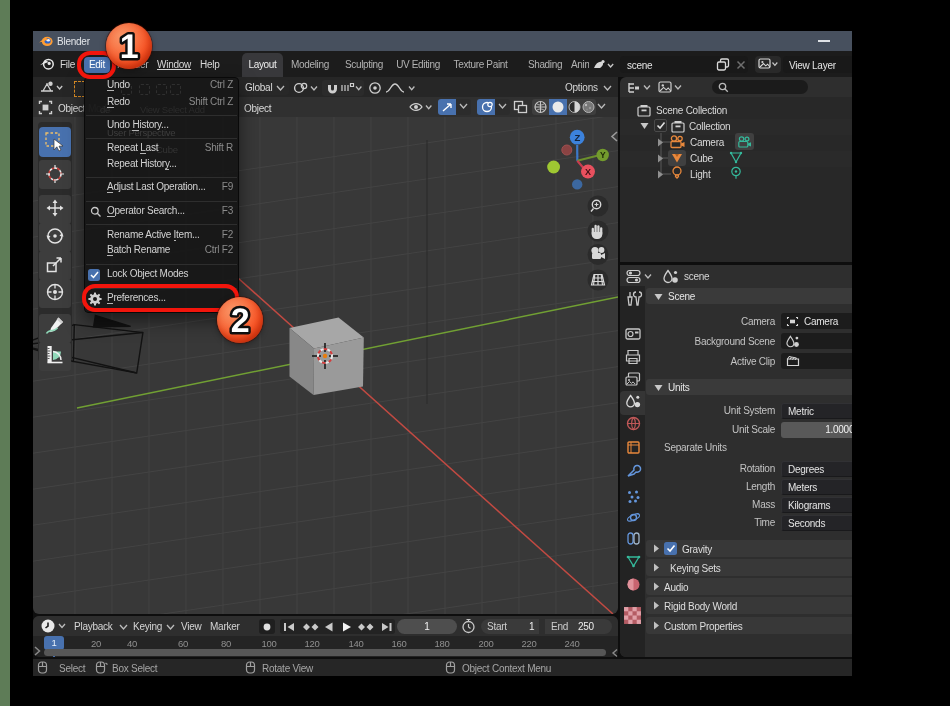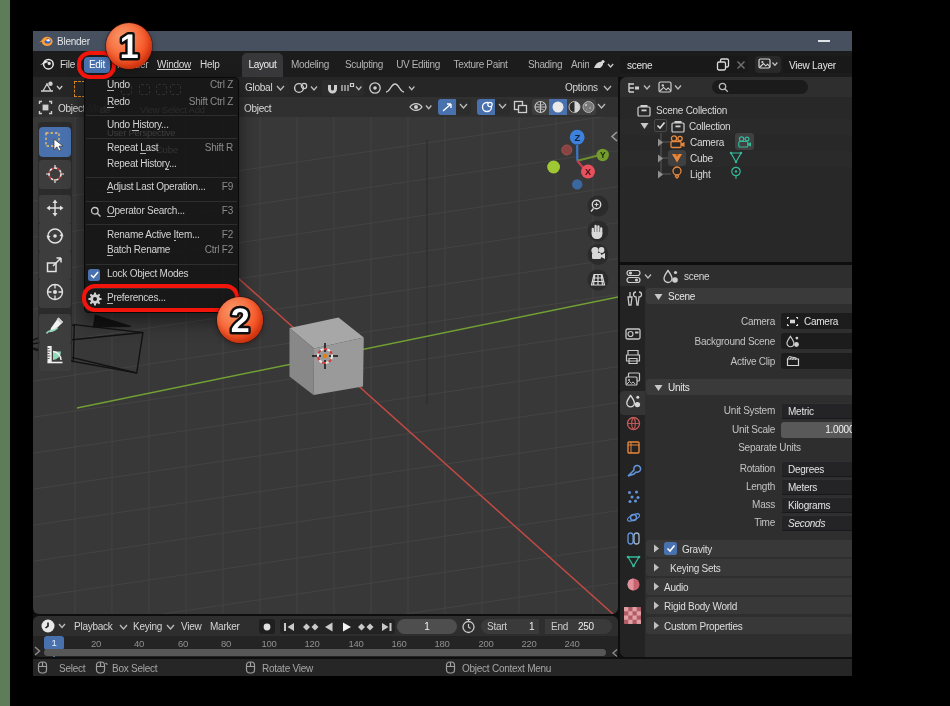--- a/index.html
+++ b/index.html
@@ -565,21 +565,21 @@
 <svg style="left:900px;top:384px" width="12" height="8" viewBox="0 0 12 8">
       <circle cx="2.0" cy="2.0" r="1" fill="#5c5c5c"></circle>
       <circle cx="2.0" cy="5.4" r="1" fill="#5c5c5c"></circle>
       <circle cx="5.4" cy="2.0" r="1" fill="#5c5c5c"></circle>
       <circle cx="5.4" cy="5.4" r="1" fill="#5c5c5c"></circle>
       <circle cx="8.8" cy="2.0" r="1" fill="#5c5c5c"></circle>
       <circle cx="8.8" cy="5.4" r="1" fill="#5c5c5c"></circle>
     </svg>
 <div style="position:absolute;left:646px;top:403px;width:129px;height:15px;color:#c3c3c3;text-align:right;line-height:15px;">Unit System</div>
 <div style="position:absolute;left:646px;top:422px;width:129px;height:15px;color:#c3c3c3;text-align:right;line-height:15px;">Unit Scale</div>
-<div style="position:absolute;left:646px;top:440px;width:247px;height:15px;color:#c3c3c3;text-align:center;line-height:15px;">Separate Units</div>
+<div style="position:absolute;left:664px;top:440px;width:247px;height:15px;color:#c3c3c3;text-align:left;line-height:15px;">Separate Units</div>
 <div style="position:absolute;left:646px;top:461px;width:129px;height:15px;color:#c3c3c3;text-align:right;line-height:15px;">Rotation</div>
 <div style="position:absolute;left:646px;top:479px;width:129px;height:15px;color:#c3c3c3;text-align:right;line-height:15px;">Length</div>
 <div style="position:absolute;left:646px;top:497px;width:129px;height:15px;color:#c3c3c3;text-align:right;line-height:15px;">Mass</div>
 <div style="position:absolute;left:646px;top:515px;width:129px;height:15px;color:#c3c3c3;text-align:right;line-height:15px;">Time</div>
 <div style="position:absolute;left:781px;top:403px;width:128px;height:16px;background:#242427;border-radius:3px;border:1px solid #313134;border-bottom-color:#19191b;"></div>
 <div class="t" style="position:absolute;left:788px;top:406px;color:#e3e3e3;">Metric</div>
 <svg style="left:896px;top:408px" width="9" height="7" viewBox="0 0 9 7">
       <path d="M1 1 l3.5 4 l3.5 -4" fill="none" stroke="#bbb" stroke-width="1.3"></path>
     </svg>
 <div style="position:absolute;left:781px;top:422px;width:128px;height:16px;background:#595959;border-radius:3px;color:#f2f2f2;text-align:center;line-height:16px;">1.000000</div>
@@ -593,21 +593,21 @@
 <div class="t" style="position:absolute;left:788px;top:482px;color:#e3e3e3;">Meters</div>
 <svg style="left:896px;top:484px" width="9" height="7" viewBox="0 0 9 7">
       <path d="M1 1 l3.5 4 l3.5 -4" fill="none" stroke="#bbb" stroke-width="1.3"></path>
     </svg>
 <div style="position:absolute;left:781px;top:497px;width:128px;height:16px;background:#242427;border-radius:3px;border:1px solid #313134;border-bottom-color:#19191b;"></div>
 <div class="t" style="position:absolute;left:788px;top:500px;color:#e3e3e3;">Kilograms</div>
 <svg style="left:896px;top:502px" width="9" height="7" viewBox="0 0 9 7">
       <path d="M1 1 l3.5 4 l3.5 -4" fill="none" stroke="#bbb" stroke-width="1.3"></path>
     </svg>
 <div style="position:absolute;left:781px;top:515px;width:128px;height:16px;background:#242427;border-radius:3px;border:1px solid #313134;border-bottom-color:#19191b;"></div>
-<div class="t" style="position:absolute;left:788px;top:518px;color:#e3e3e3;font-style:italic;">Seconds</div>
+<div class="t" style="position:absolute;left:788px;top:518px;color:#e3e3e3;">Seconds</div>
 <svg style="left:896px;top:520px" width="9" height="7" viewBox="0 0 9 7">
       <path d="M1 1 l3.5 4 l3.5 -4" fill="none" stroke="#bbb" stroke-width="1.3"></path>
     </svg>
 <div style="position:absolute;left:646px;top:540px;width:272px;height:17px;background:#383838;border-radius:3px;"></div>
 <svg style="left:653px;top:544px" width="7" height="9" viewBox="0 0 7 9">
       <path d="M1 0.5 L6 4.5 L1 8.5 Z" fill="#c0c0c0"></path>
     </svg>
 <div style="position:absolute;left:664px;top:542px;width:13px;height:13px;background:#4871ae;border-radius:2.5px;"></div>
 <svg style="left:666px;top:544px" width="10" height="9" viewBox="0 0 10 9">
       <path d="M1.5 4.5 L4 7 L8.5 1.5" fill="none" stroke="#fff" stroke-width="1.6"></path>
@@ -710,21 +710,21 @@
 <circle cx="7.5" cy="9" r="5.5" fill="none" stroke="#c8c8c8" stroke-width="1.3"></circle>
 <path d="M7.5 6 v3 l2 1.5 M5.5 1.5 h4 M7.5 1.5 v2" stroke="#c8c8c8" stroke-width="1.2" fill="none"></path>
 </svg>
 <div style="position:absolute;left:481px;top:618.5px;width:58px;height:15.5px;background:#3a3a3a;border-radius:8px 0 0 8px;"></div>
 <div class="t" style="position:absolute;left:487px;top:621px;color:#cdcdcd;">Start</div>
 <div class="t" style="position:absolute;left:529px;top:621px;color:#ededed;">1</div>
 <div style="position:absolute;left:545px;top:618.5px;width:67px;height:15.5px;background:#3a3a3a;border-radius:0 8px 8px 0;"></div>
 <div class="t" style="position:absolute;left:551px;top:621px;color:#cdcdcd;">End</div>
 <div class="t" style="position:absolute;left:578px;top:621px;color:#ededed;">250</div>
 <div style="position:absolute;left:84px;top:638px;width:24px;height:12px;font-size:9.5px;color:#909090;text-align:center;">20</div>
-<div style="position:absolute;left:127px;top:638px;width:24px;height:12px;font-size:9.5px;color:#909090;text-align:center;">40</div>
+<div style="position:absolute;left:127px;top:638px;width:24px;height:12px;font-size:9.5px;color:#909090;">40</div>
 <div style="position:absolute;left:171px;top:638px;width:24px;height:12px;font-size:9.5px;color:#909090;text-align:center;">60</div>
 <div style="position:absolute;left:214px;top:638px;width:24px;height:12px;font-size:9.5px;color:#909090;text-align:center;">80</div>
 <div style="position:absolute;left:257px;top:638px;width:24px;height:12px;font-size:9.5px;color:#909090;text-align:center;">100</div>
 <div style="position:absolute;left:300px;top:638px;width:24px;height:12px;font-size:9.5px;color:#909090;text-align:center;">120</div>
 <div style="position:absolute;left:344px;top:638px;width:24px;height:12px;font-size:9.5px;color:#909090;text-align:center;">140</div>
 <div style="position:absolute;left:387px;top:638px;width:24px;height:12px;font-size:9.5px;color:#909090;text-align:center;">160</div>
 <div style="position:absolute;left:430px;top:638px;width:24px;height:12px;font-size:9.5px;color:#909090;text-align:center;">180</div>
 <div style="position:absolute;left:474px;top:638px;width:24px;height:12px;font-size:9.5px;color:#909090;text-align:center;">200</div>
 <div style="position:absolute;left:517px;top:638px;width:24px;height:12px;font-size:9.5px;color:#909090;text-align:center;">220</div>
 <div style="position:absolute;left:560px;top:638px;width:24px;height:12px;font-size:9.5px;color:#909090;text-align:center;">240</div>

